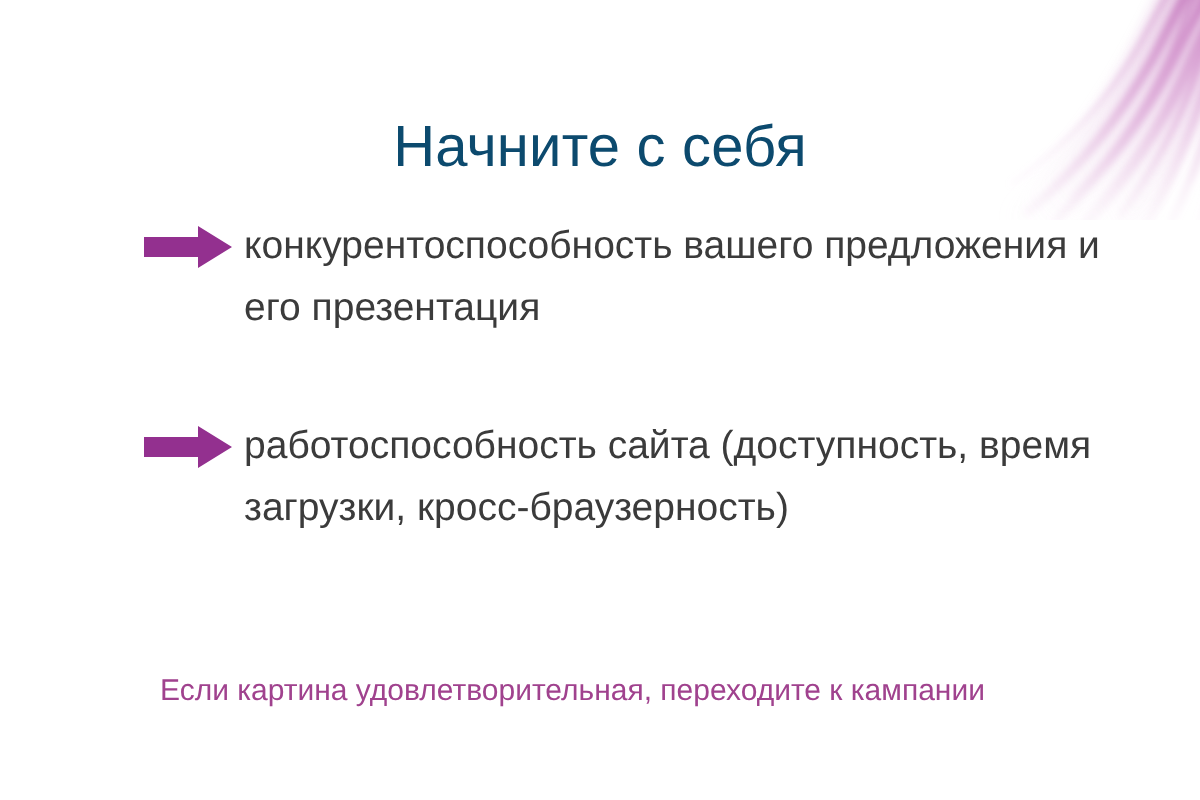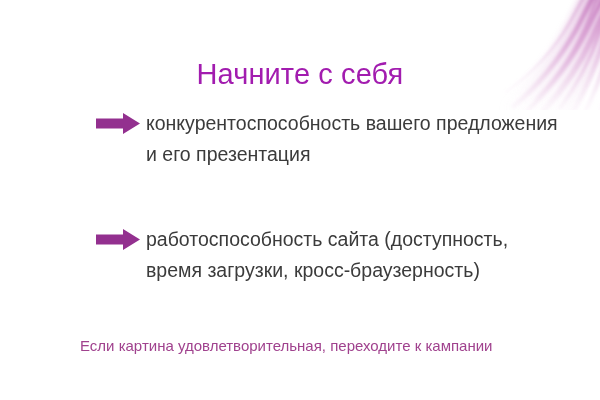--- a/index.html
+++ b/index.html
@@ -43,42 +43,42 @@
   
   .slide-title {
     position: absolute;
     top: 38px;
     left: 0;
     width: 600px;
     text-align: center;
     font-size: 29px;
     line-height: 34px;
     font-weight: 400;
-    color: #a21caf;
+    color: #0c4a6e;
     letter-spacing: 0.1px;
     z-index: 2;
   }
 
   
   .bullets {
     position: absolute;
     top: 108px;
     left: 0;
     width: 600px;
     z-index: 2;
   }
   .bullet-row {
     position: relative;
     display: flex;
     align-items: flex-start;
-    padding-left: 96px;
+    padding-left: 72px;
     padding-right: 40px;
   }
   .bullet-row + .bullet-row {
-    margin-top: 54px;
+    margin-top: 38px;
   }
 
   .arrow-marker {
     flex: 0 0 auto;
     width: 44px;
     height: 21px;
     margin-top: 5px;
     margin-right: 6px;
   }
   .arrow-marker svg {

